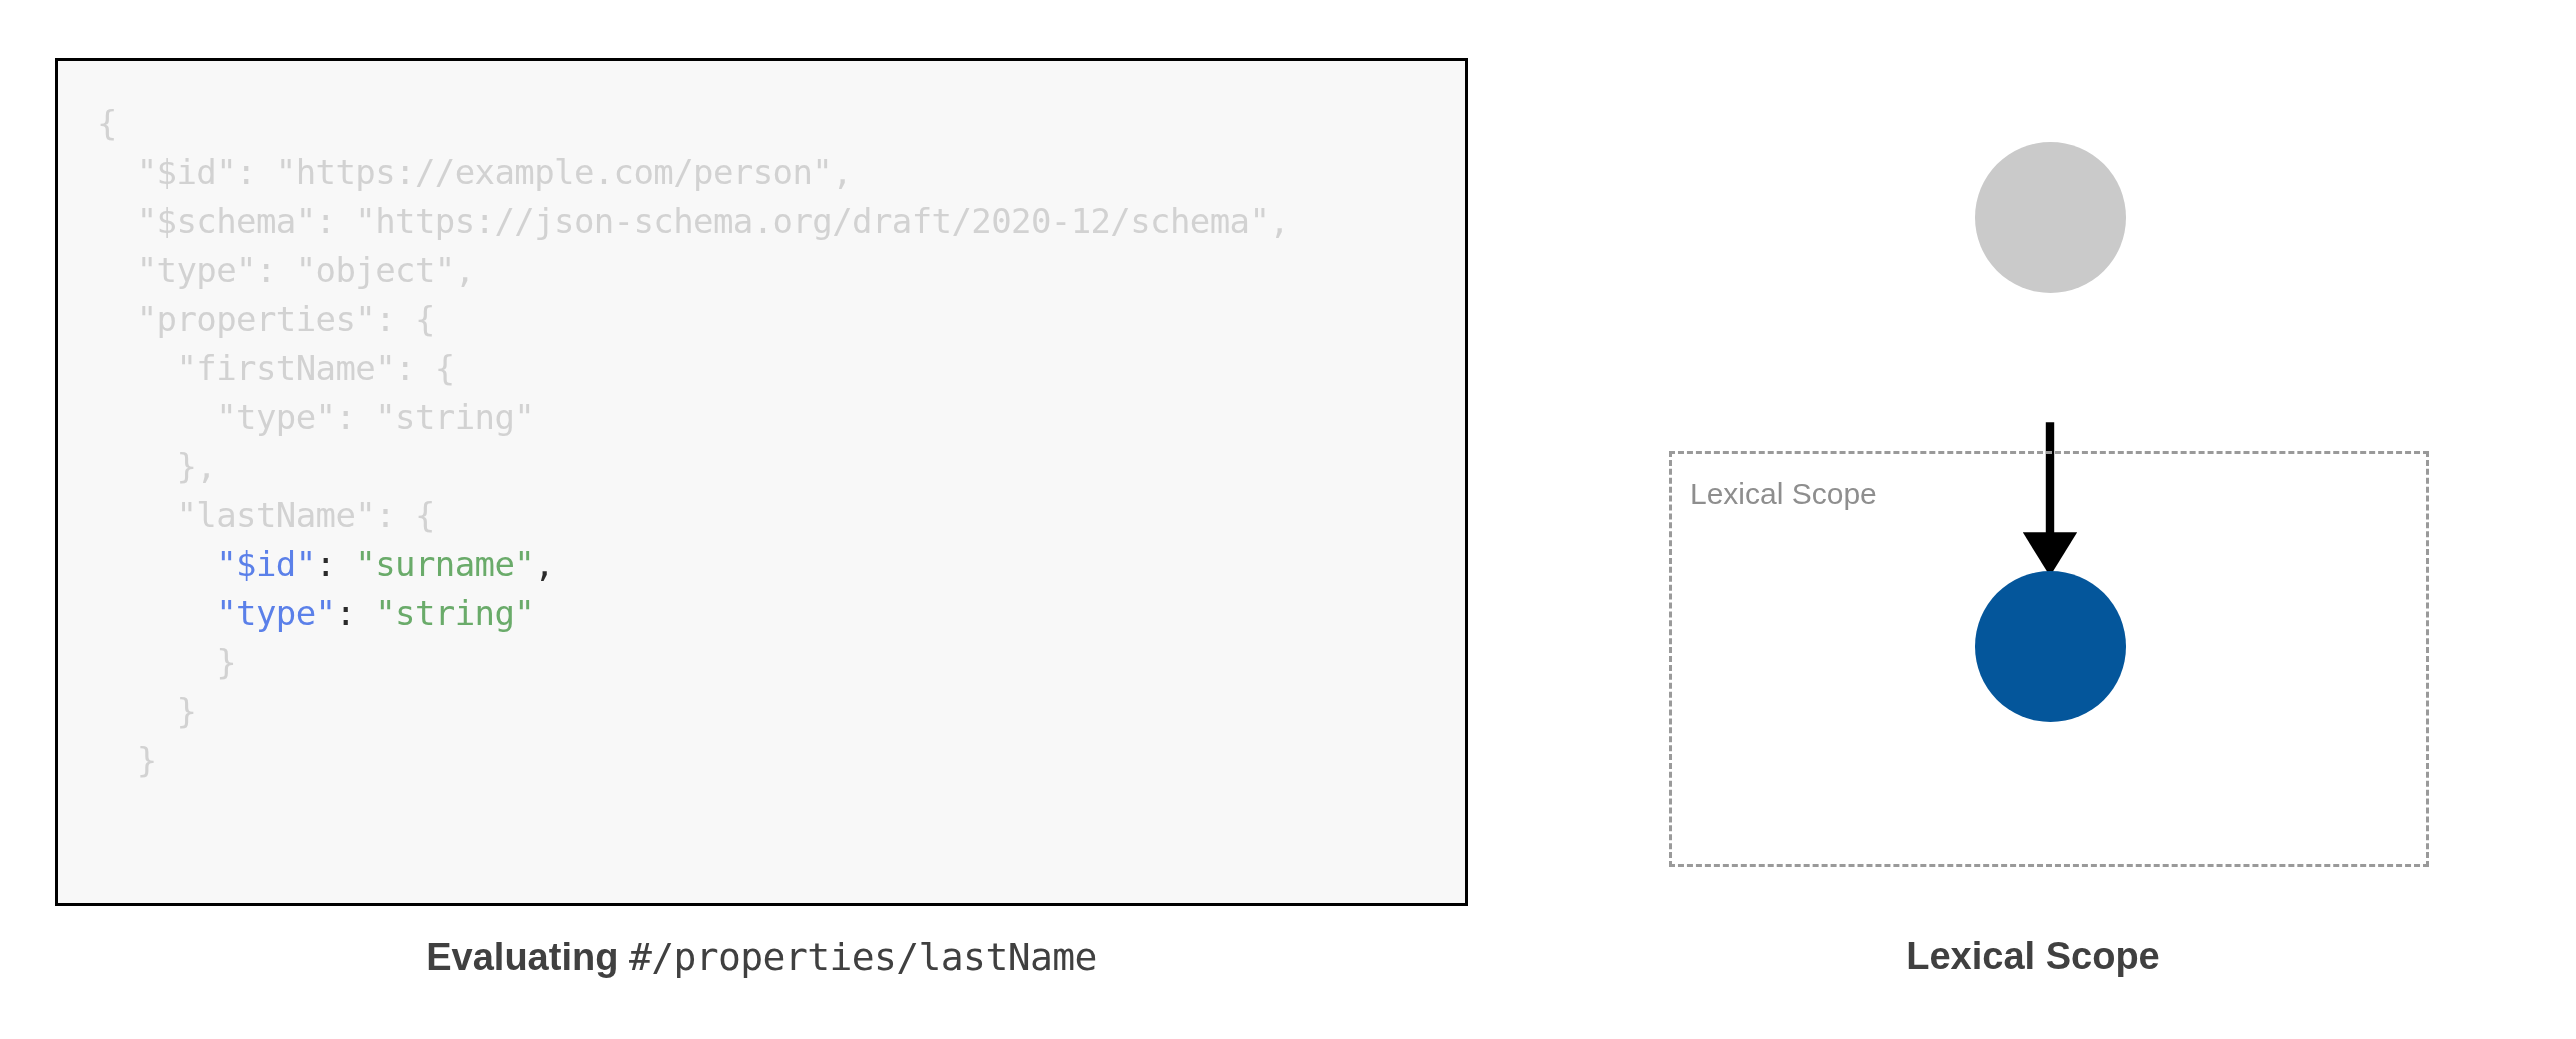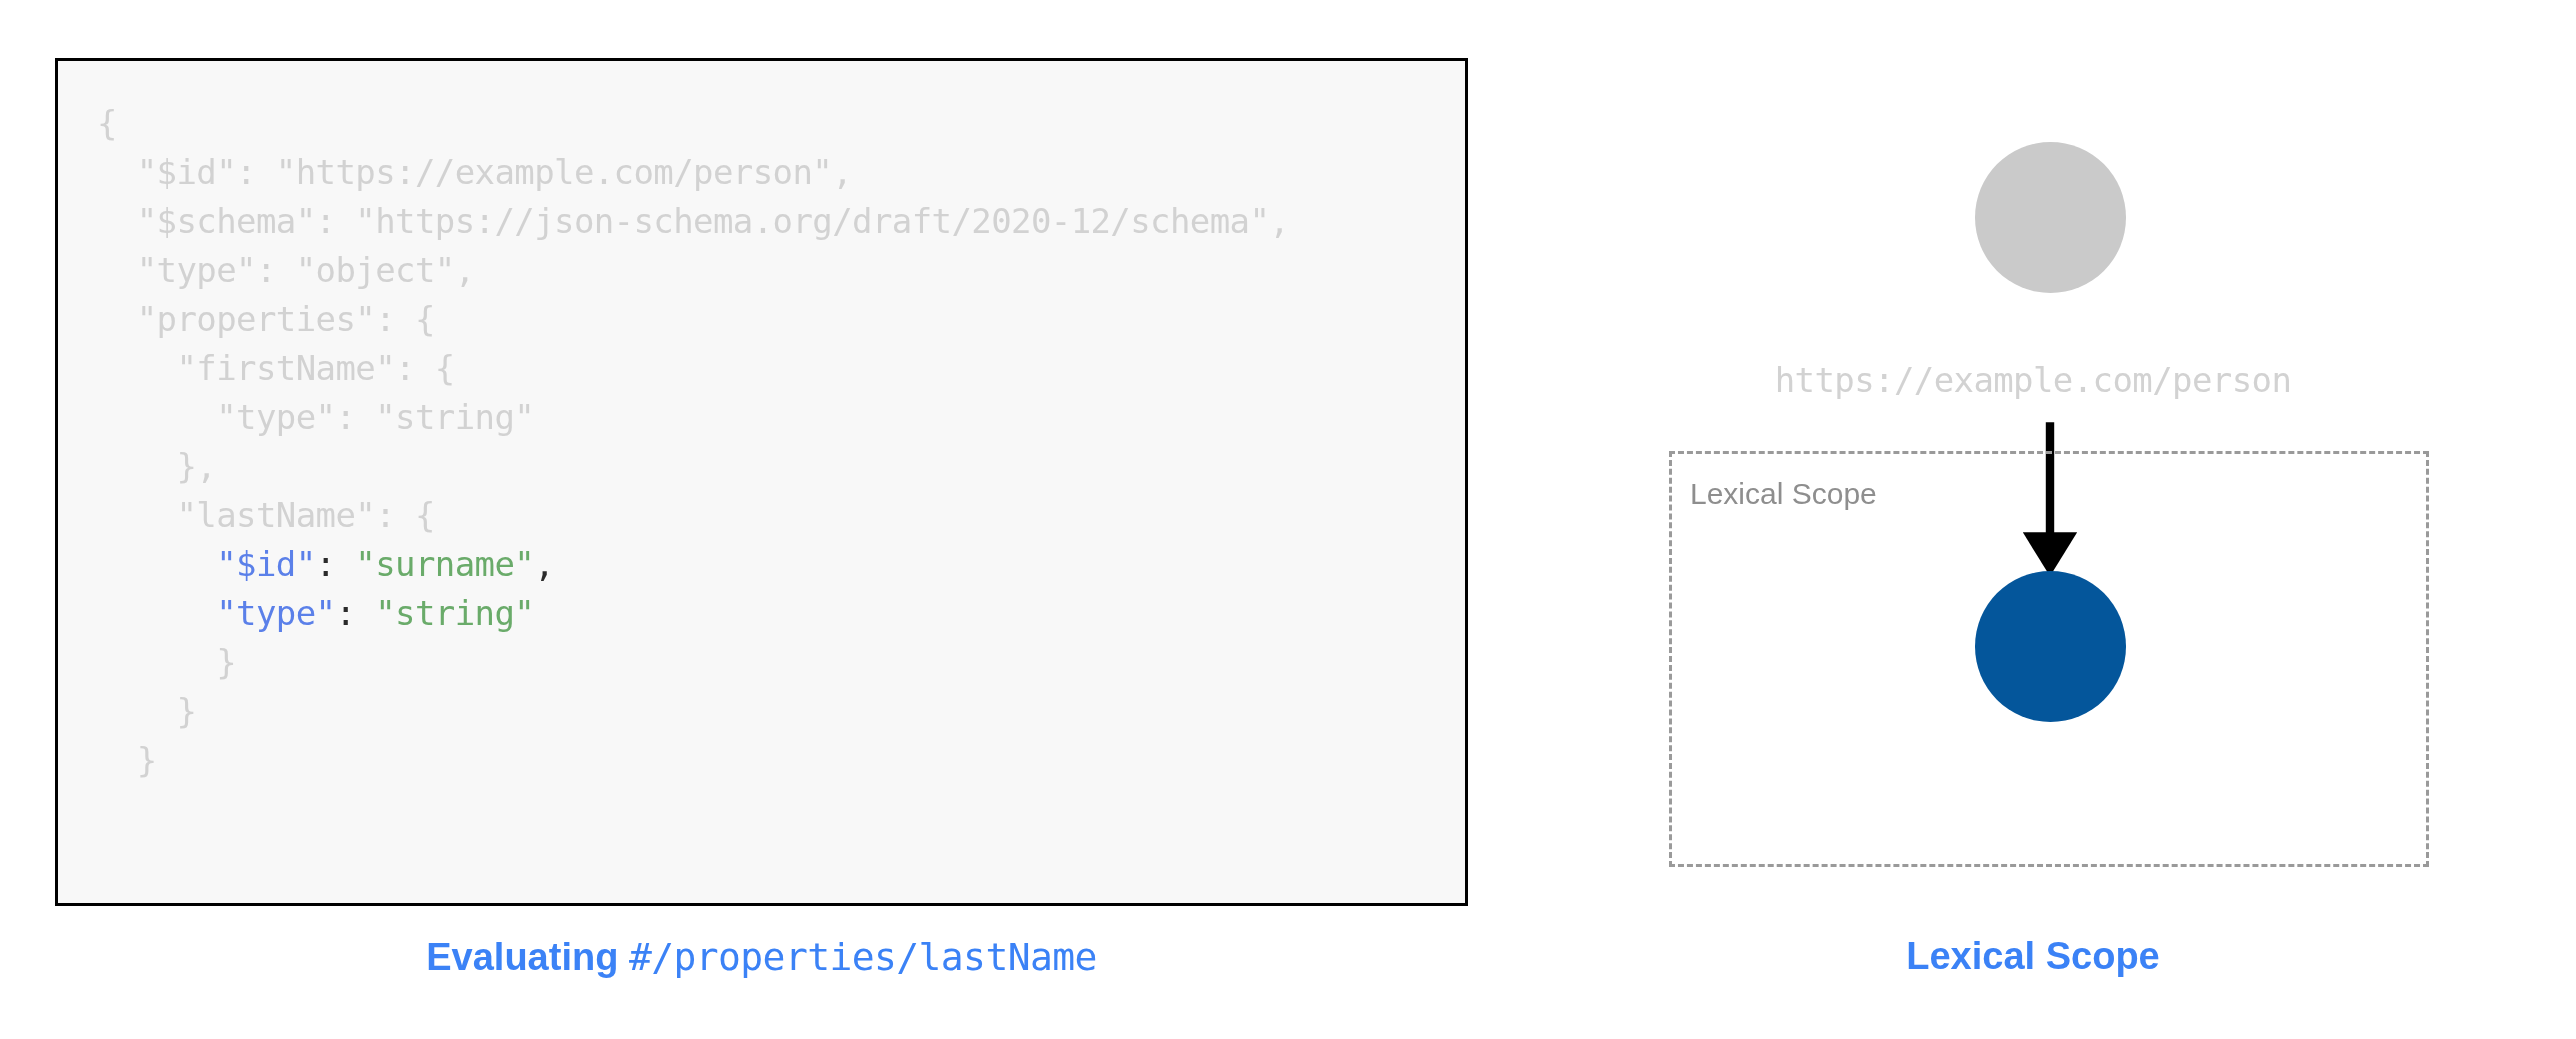--- a/index.html
+++ b/index.html
@@ -46,21 +46,21 @@
   .code .ln { display: block; }
   .dim  { color: #d2d2d2; }
   .key  { color: #5b80e9; }
   .str  { color: #6aab6a; }
   .pun  { color: #2b2b2b; }
 
   .caption {
     position: absolute;
     text-align: center;
     font-size: 38px;
-    color: #3b82f6;
+    color: #404040;
     white-space: nowrap;
   }
   .caption .cap-bold {
     font-family: "Liberation Sans", sans-serif;
     font-weight: bold;
   }
   .caption .cap-mono {
     font-family: "DejaVu Sans Mono", "Liberation Mono", monospace;
     font-weight: normal;
     letter-spacing: -0.6px;
@@ -163,21 +163,20 @@
   </div>
 
   <div class="caption" id="caption-left">
     <span class="cap-bold">Evaluating </span><span class="cap-mono">#/properties/lastName</span>
   </div>
 
   <div class="diagram">
 
     <div class="node-circle" id="node-person-circle"></div>
 
-    <div class="node-label" id="node-person-label">https://example.com/person</div>
 
     <svg id="edge-arrow" viewBox="0 0 136 240">
       <line x1="68" y1="0" x2="68" y2="196" stroke="#000000" stroke-width="13"></line>
       <polygon points="68,238 26,170 110,170" fill="#000000"></polygon>
     </svg>
 
     <div class="scope-box"></div>
 
     <div id="scope-box-label">Lexical Scope</div>
 

